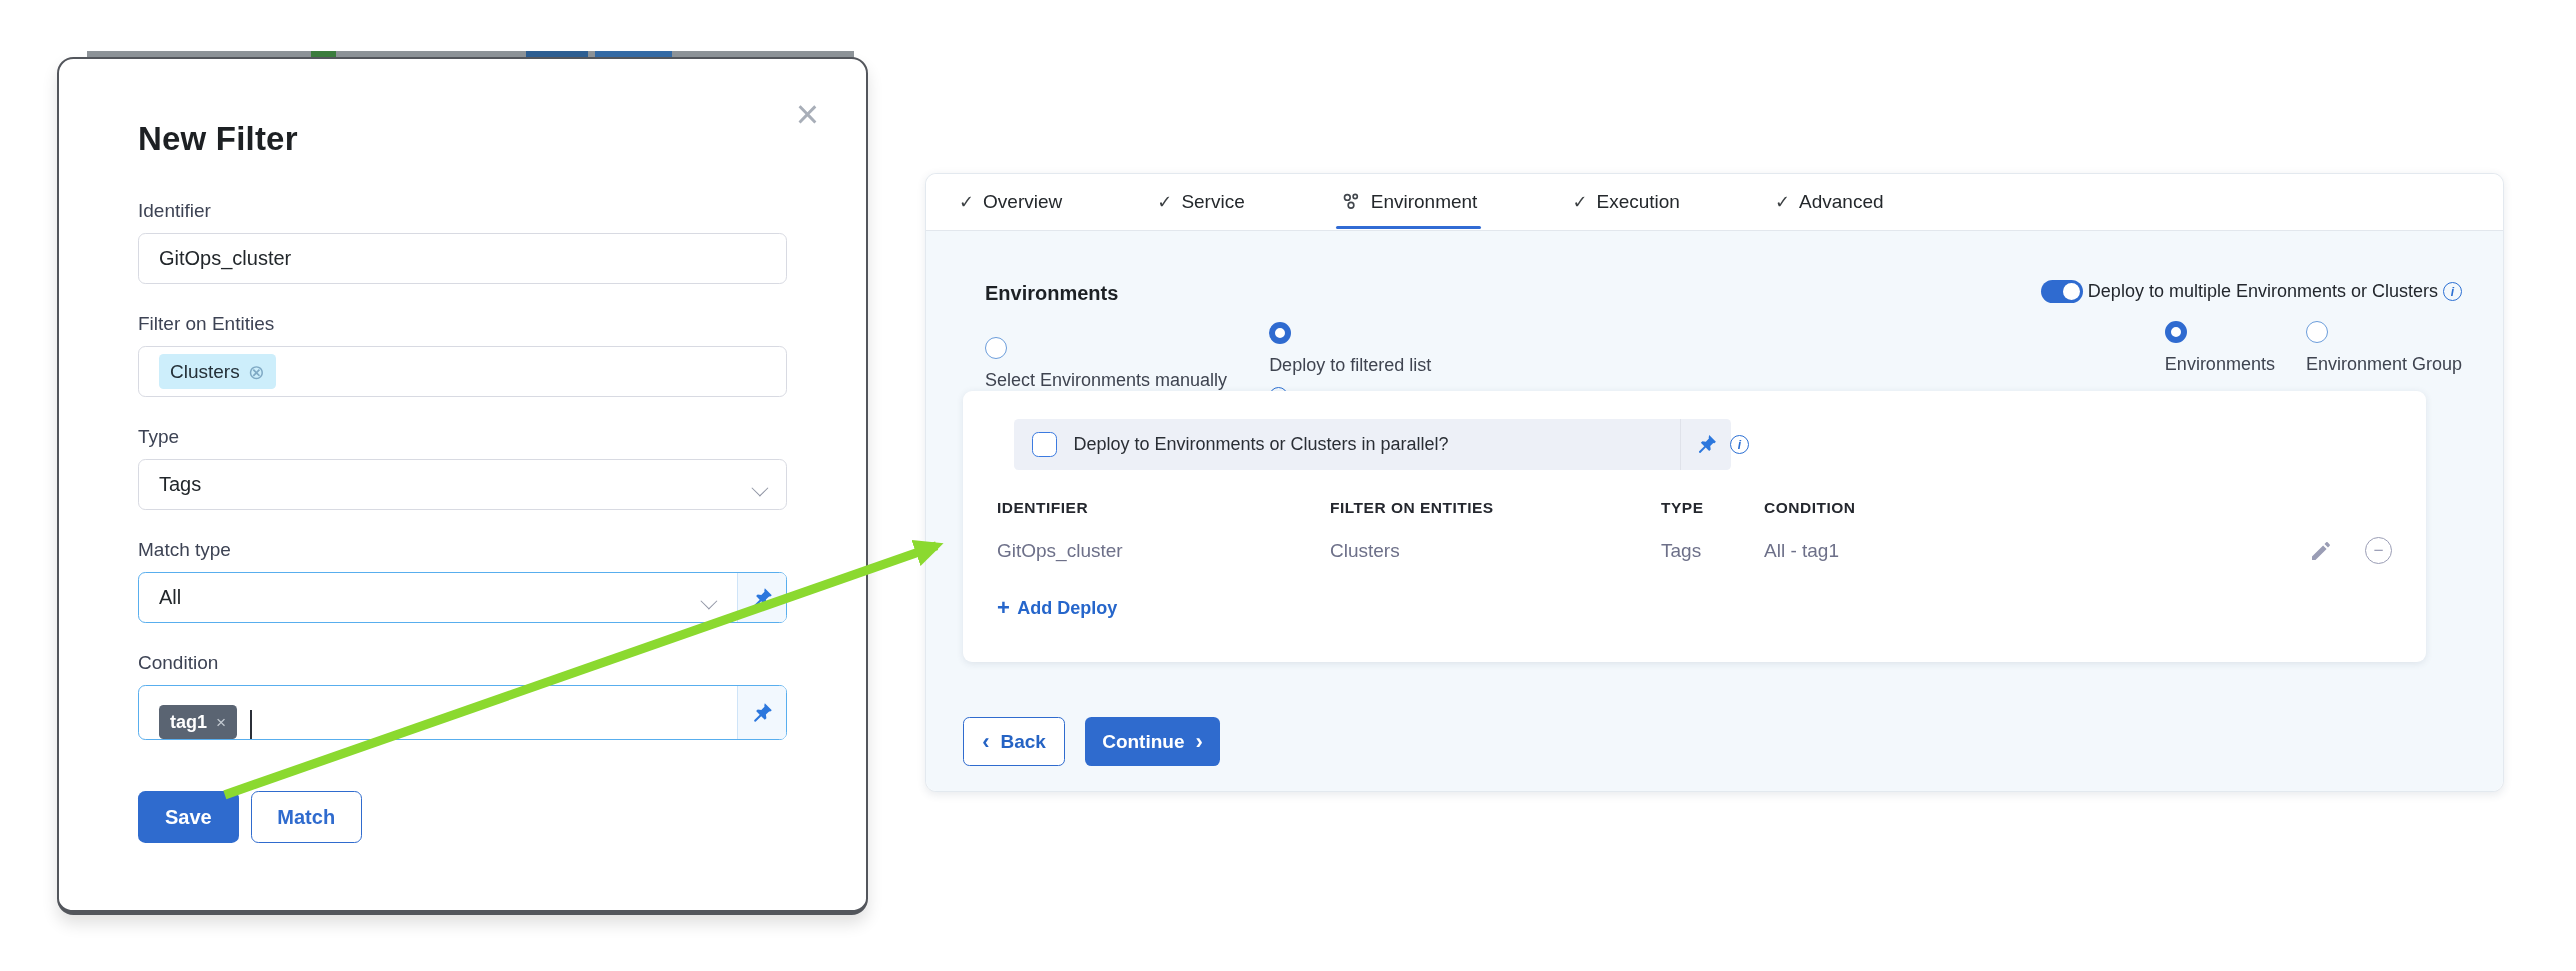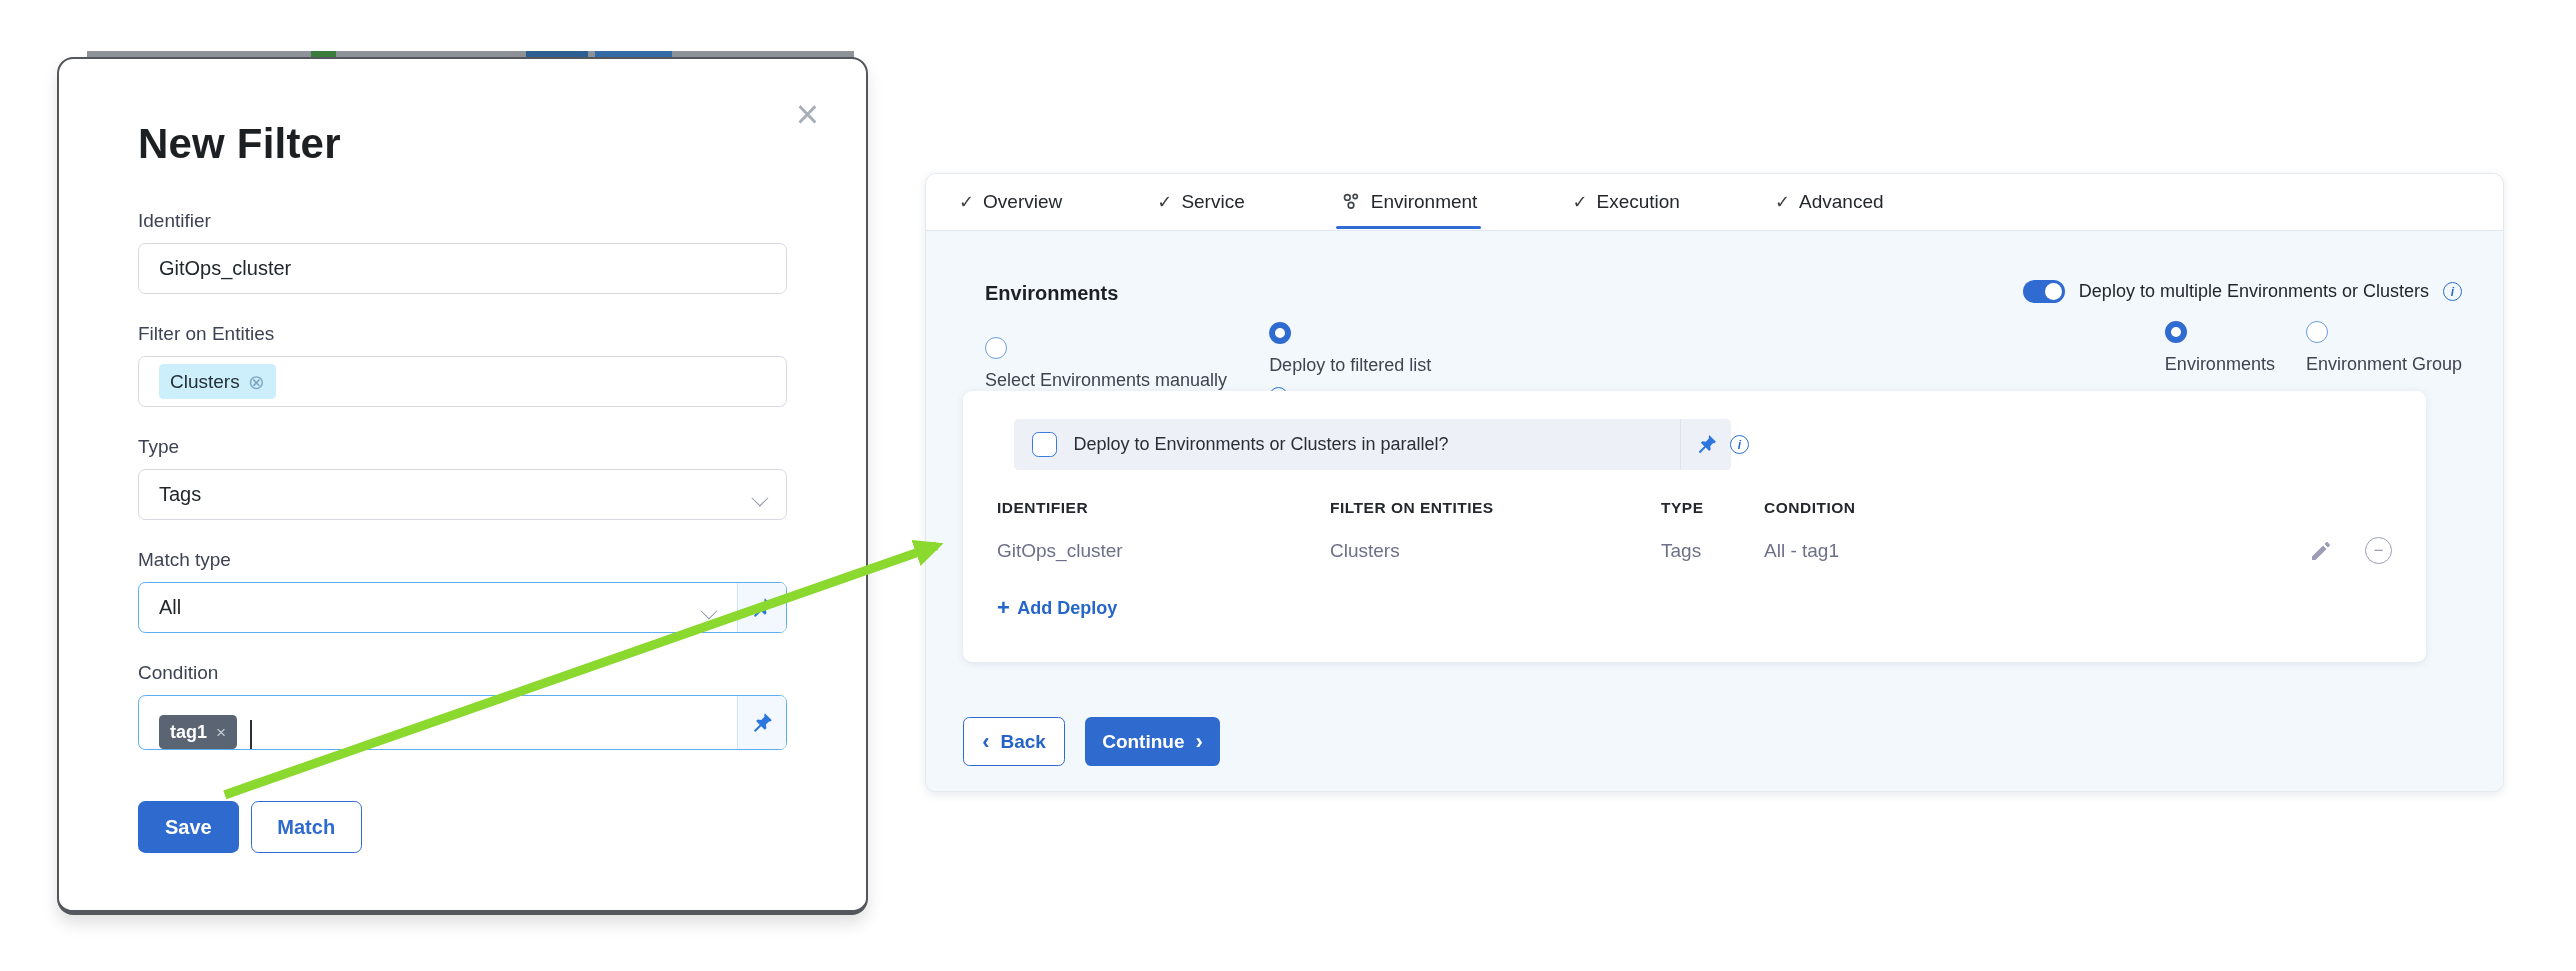--- a/index.html
+++ b/index.html
@@ -9,21 +9,21 @@
   
   .bg-sliver { position:absolute; left:87px; top:51px; width:767px; height:7.3px; background:#8e9499; }
   .bg-sliver .seg { position:absolute; top:0; height:7.3px; }
 
   
   .modal { position:absolute; left:57px; top:57px; width:811px; height:858px;
            background:#fff; border:2.7px solid #53565c; border-bottom-width:5.5px;
            border-radius:16.4px; padding:37px 79px; box-shadow:0 9px 16.4px rgba(0,0,0,0.12); }
   .modal-close { position:absolute; top:35px; right:47px; background:none; border:none;
                  font-size:40px; line-height:1; color:#a8aeb8; font-weight:300; cursor:pointer; }
-  .modal-title { margin-top:24px; font-size:42px; font-weight:700; color:#1d2023; letter-spacing:0.2px; }
+  .modal-title { margin-top:24px; font-size:33px; font-weight:700; color:#1d2023; letter-spacing:0.2px; }
   .f-label { margin:29px 0 11px; font-size:19px; color:#3d4354; }
   .f-label.first { margin-top:42px; }
   .inp { position:relative; display:flex; align-items:center; height:51px; width:100%;
          border:1.8px solid #d8dae2; border-radius:7.3px; background:#fff; padding:0 20px;
          font-size:20px; color:#22272b; }
   .inp.focus { border-color:#58aeee; padding-right:60px; }
   .chip-light { display:inline-flex; align-items:center; gap:8.2px; background:#cdeefb; color:#243038;
                 font-size:19px; padding:5.5px 11px; border-radius:4.6px; }
   .chip-light .chip-x { color:#7fa9c4; font-size:20px; }
   .chip-dark { display:inline-flex; align-items:center; gap:9px; background:#5a6472; color:#fff;
@@ -60,21 +60,21 @@
              border-radius:0 0 11px 11px;text-decoration:underline; }
 
   .env-heading { position:absolute; left:59px; top:51px; font-size:20px; font-weight:700; color:#1d2125; }
   .radio-row { position:absolute; left:59px; top:91px; display:flex; align-items:center; gap:42px; }
   .radio-item { display:flex; align-items:flex-start; gap:11px; font-size:18px; color:#3f4450; cursor:pointer;flex-direction:column; }
   .radio { width:22px; height:22px; border-radius:50%; background:#fff; border:1.8px solid #6b9ddb; }
   .radio.sel { border:6.4px solid #2f6bd0; }
 
   .right-opts { position:absolute; right:41px; top:49px; display:flex; flex-direction:column;
                 align-items:flex-end; gap:18px; }
-  .toggle-row { display:flex; align-items:center; gap:14px; font-size:18px; color:#23272d; }
+  .toggle-row { display:flex; align-items:center; gap:5px; font-size:18px; color:#23272d; }
   .toggle { position:relative; width:42px; height:23px; border-radius:12px; background:#2f6bd0; cursor:pointer; }
   .toggle .knob { position:absolute; top:2.7px; right:2.7px; width:17.3px; height:17.3px; border-radius:50%; background:#fff; }
   .info-i { display:inline-flex; align-items:center; justify-content:center; width:19px; height:19px;
             border:1.8px solid #2b6fd3; border-radius:50%; color:#2b6fd3; font-size:12px; font-weight:700;
             font-style:italic; flex:0 0 auto; }
 
   .card { position:absolute; left:37px; top:160px; width:1463px; height:271px; background:#fff;
           border-radius:9px; box-shadow:0 1.8px 7.3px rgba(40,60,90,0.10); }
   .par-bar { position:absolute; left:32px; top:28px; width:717px; height:51px; background:#edf0f7;
              border-radius:4.6px; display:flex; align-items:center; padding-left:18px;margin-left:19px; }

